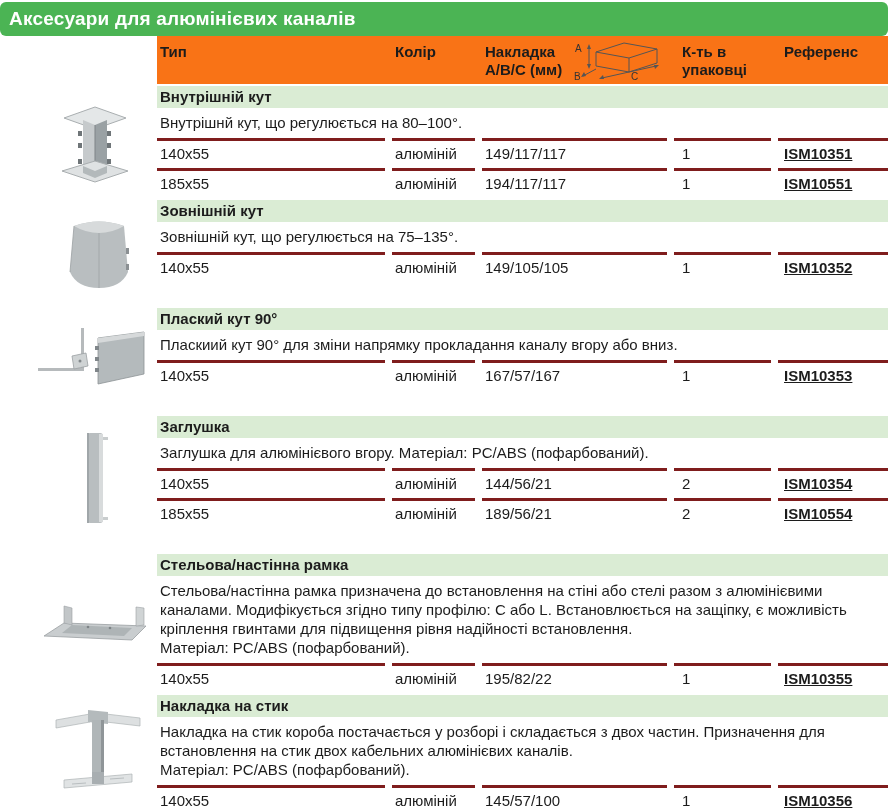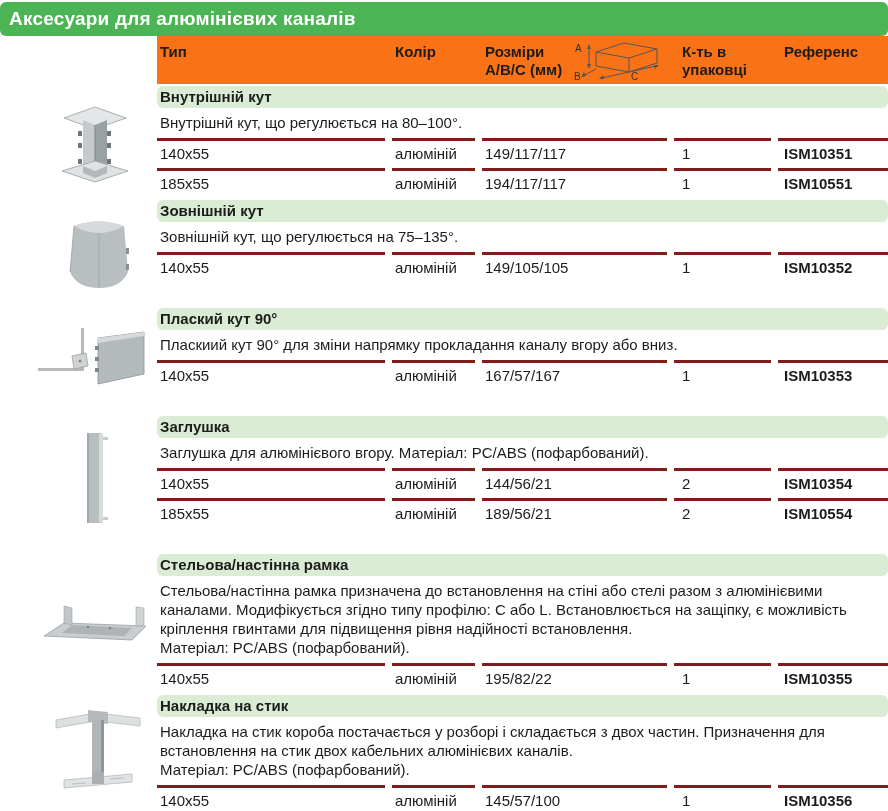--- a/index.html
+++ b/index.html
@@ -17,29 +17,29 @@
   .grid-cols{display:grid;grid-template-columns:235px 90px 192px 104px 1fr;}
   .thead{
     background:#f97316;height:48px;box-sizing:border-box;padding-top:7px;position:relative;
   }
   .thead .cell{font-weight:700;line-height:18px;padding-left:3px;}
   .thead .c-pack{padding-left:8px;}
   .thead .c-ref{padding-left:6px;}
   .dim-diagram{position:absolute;left:412px;top:2px;}
   .section-title{
     background:#daecd4;height:22px;line-height:22px;font-weight:700;
-    padding-left:3px;margin-top:2px;border-radius:6px;
+    padding-left:3px;margin-top:2px;
   }
   .desc{padding:5px 8px 6px 3px;line-height:19px;white-space:pre-line;}
   .row>div{
     border-top:3px solid #7f1d1d;padding:5px 0 6px 3px;box-sizing:border-box;line-height:16px;
   }
   .row>div:not(:last-child){margin-right:7px;}
   .row .c-pack{padding-left:8px;}
-  .row .c-ref{font-weight:700;padding-left:6px;}
+  .row .c-ref{font-weight:700;padding-left:6px;text-decoration:underline;}
   .gap{height:24px;}
   .photos{position:absolute;left:0;top:0;width:157px;height:811px;}
   .photo{position:absolute;}
   svg text{font-family:"Liberation Sans",sans-serif;}
 </style>
 </head>
 <body>
 
 <div class="titlebar">Аксесуари для алюмінієвих каналів</div>
 
@@ -109,21 +109,21 @@
     <line x1="20" y1="84" x2="34" y2="83" stroke="#b9bec0" stroke-width="1"></line>
     <line x1="58" y1="79" x2="72" y2="78" stroke="#b9bec0" stroke-width="1"></line>
   </svg>
 </div>
 
 <div class="content">
 
   <div class="thead grid-cols">
     <div class="cell">Тип</div>
     <div class="cell">Колір</div>
-    <div class="cell"><span>Розміри</span><br><span>А/В/С (мм)</span></div>
+    <div class="cell"><span>Накладка</span><br><span>А/В/С (мм)</span></div>
     <div class="cell c-pack"><span>К-ть в</span><br><span>упаковці</span></div>
     <div class="cell c-ref">Референс</div>
     <svg class="dim-diagram" width="95" height="44" viewBox="0 0 95 44">
       <g fill="none" stroke="#555" stroke-width="1">
         <polygon points="27,14 55,5 88,11 60,20"></polygon>
         <polyline points="27,14 27,28 60,34 60,20"></polyline>
         <polyline points="88,11 88,25 60,34"></polyline>
       </g>
       <line x1="20" y1="9" x2="20" y2="28" stroke="#555" stroke-width="1"></line>
       <polygon points="20,6 18,11 22,11" fill="#555"></polygon>

